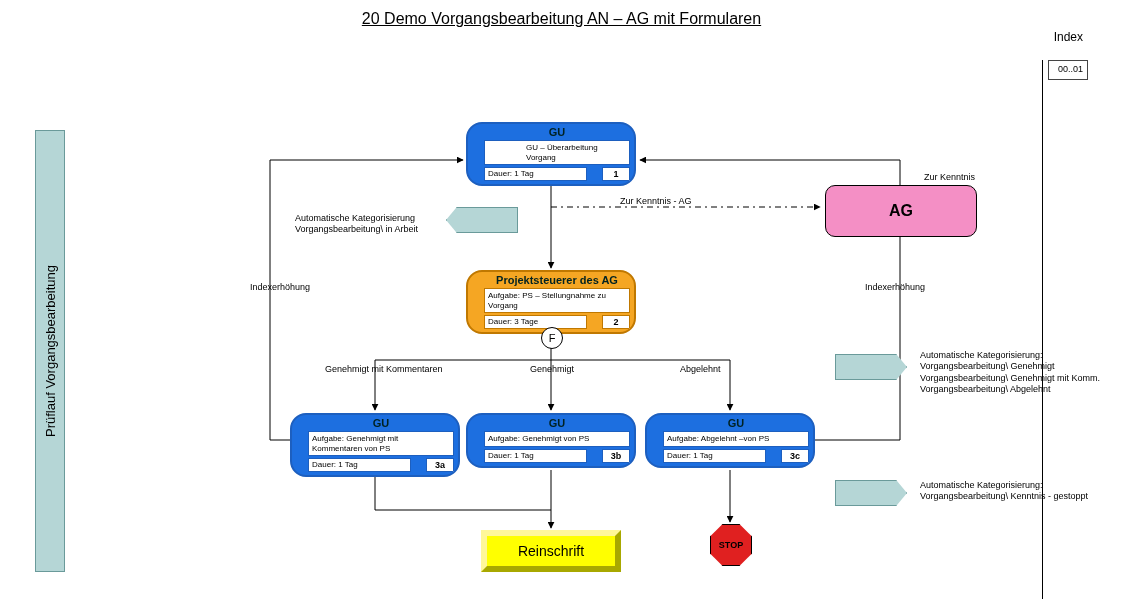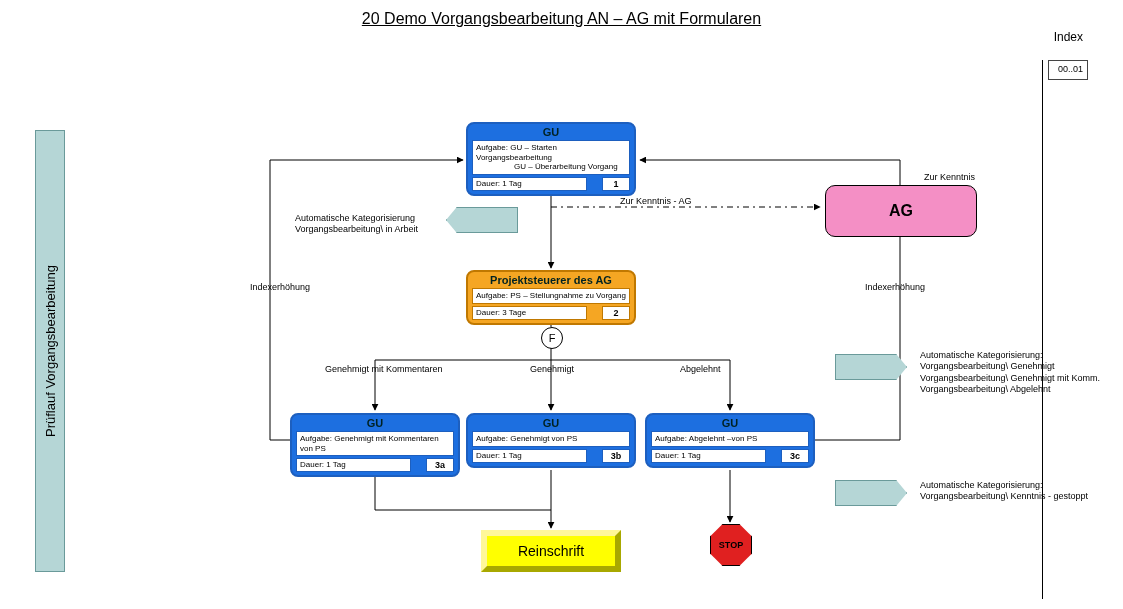--- a/index.html
+++ b/index.html
@@ -64,24 +64,25 @@
     transform: translate(-50%, -50%) rotate(-90deg);
     white-space: nowrap;
     font-size: 13px;
   }
   
   .abs { position: absolute; }
   
   .pbox {
     width: 170px;
     border: 2px solid #1d5fbf;
-    border-radius: 8px;
+    border-radius: 16px;
     background: #1d6fe0;
     box-sizing: border-box;
     overflow: hidden;
+    padding-left: 12px;
   }
   .pbox .hdr {
     text-align: center;
     font-weight: bold;
     font-size: 11px;
     padding: 2px 0 2px 0;
     color: #022;
   }
   .pbox .body {
     background: #fff;
@@ -245,21 +246,20 @@
   <line x1="270" y1="160" x2="463" y2="160" stroke="#000" marker-end="url(#ah)"></line>
 
   <line x1="815" y1="440" x2="900" y2="440" stroke="#000"></line>
   <line x1="900" y1="440" x2="900" y2="160" stroke="#000"></line>
   <line x1="900" y1="160" x2="640" y2="160" stroke="#000" marker-end="url(#ah)"></line>
 </svg>
 
 <div class="abs pbox" style="left:466px; top:122px;">
   <div class="hdr">GU</div>
   <div class="body">
-    <div>Aufgabe:  GU – Starten Vorgangsbearbeitung</div>
     <div style="padding-left:38px;">GU – Überarbeitung Vorgang</div>
   </div>
   <div class="foot">
     <div class="dur">Dauer: 1 Tag</div>
     <div class="num">1</div>
   </div>
 </div>
 
 <div class="abs ag-label" style="left:825px; top:172px; width:150px;">Zur Kenntnis</div>
 <div class="abs ag" style="left:825px; top:185px;">

